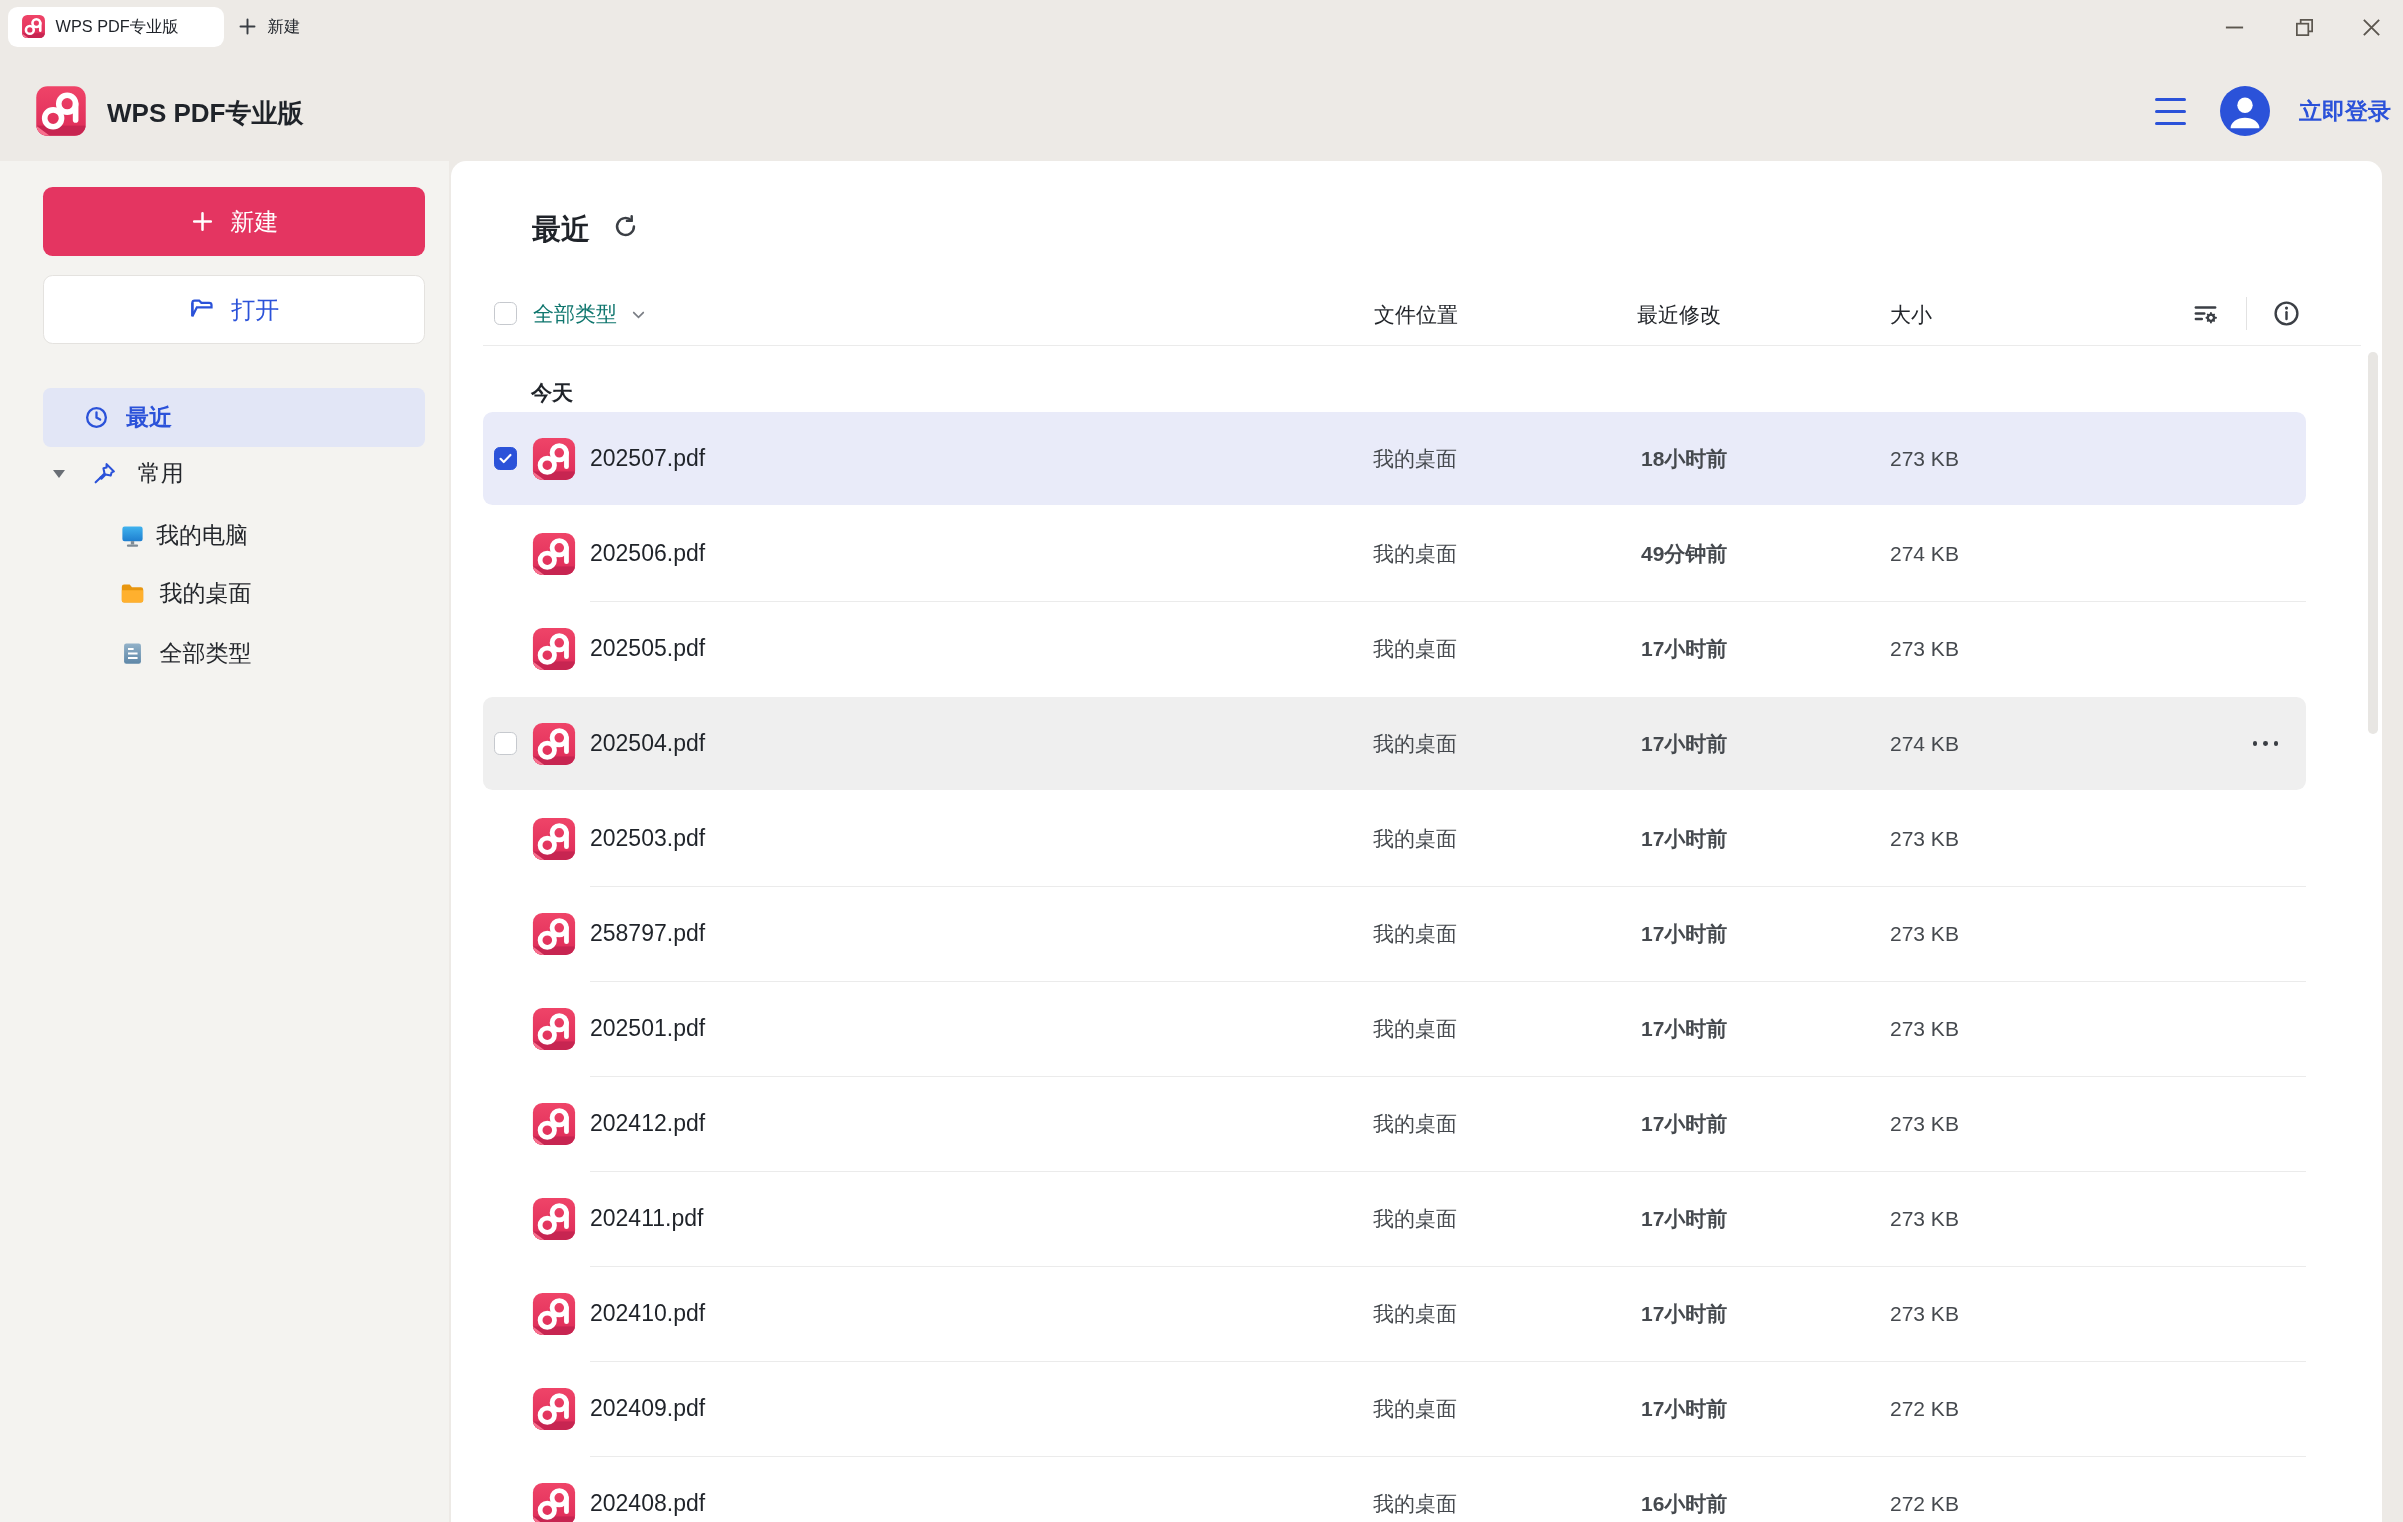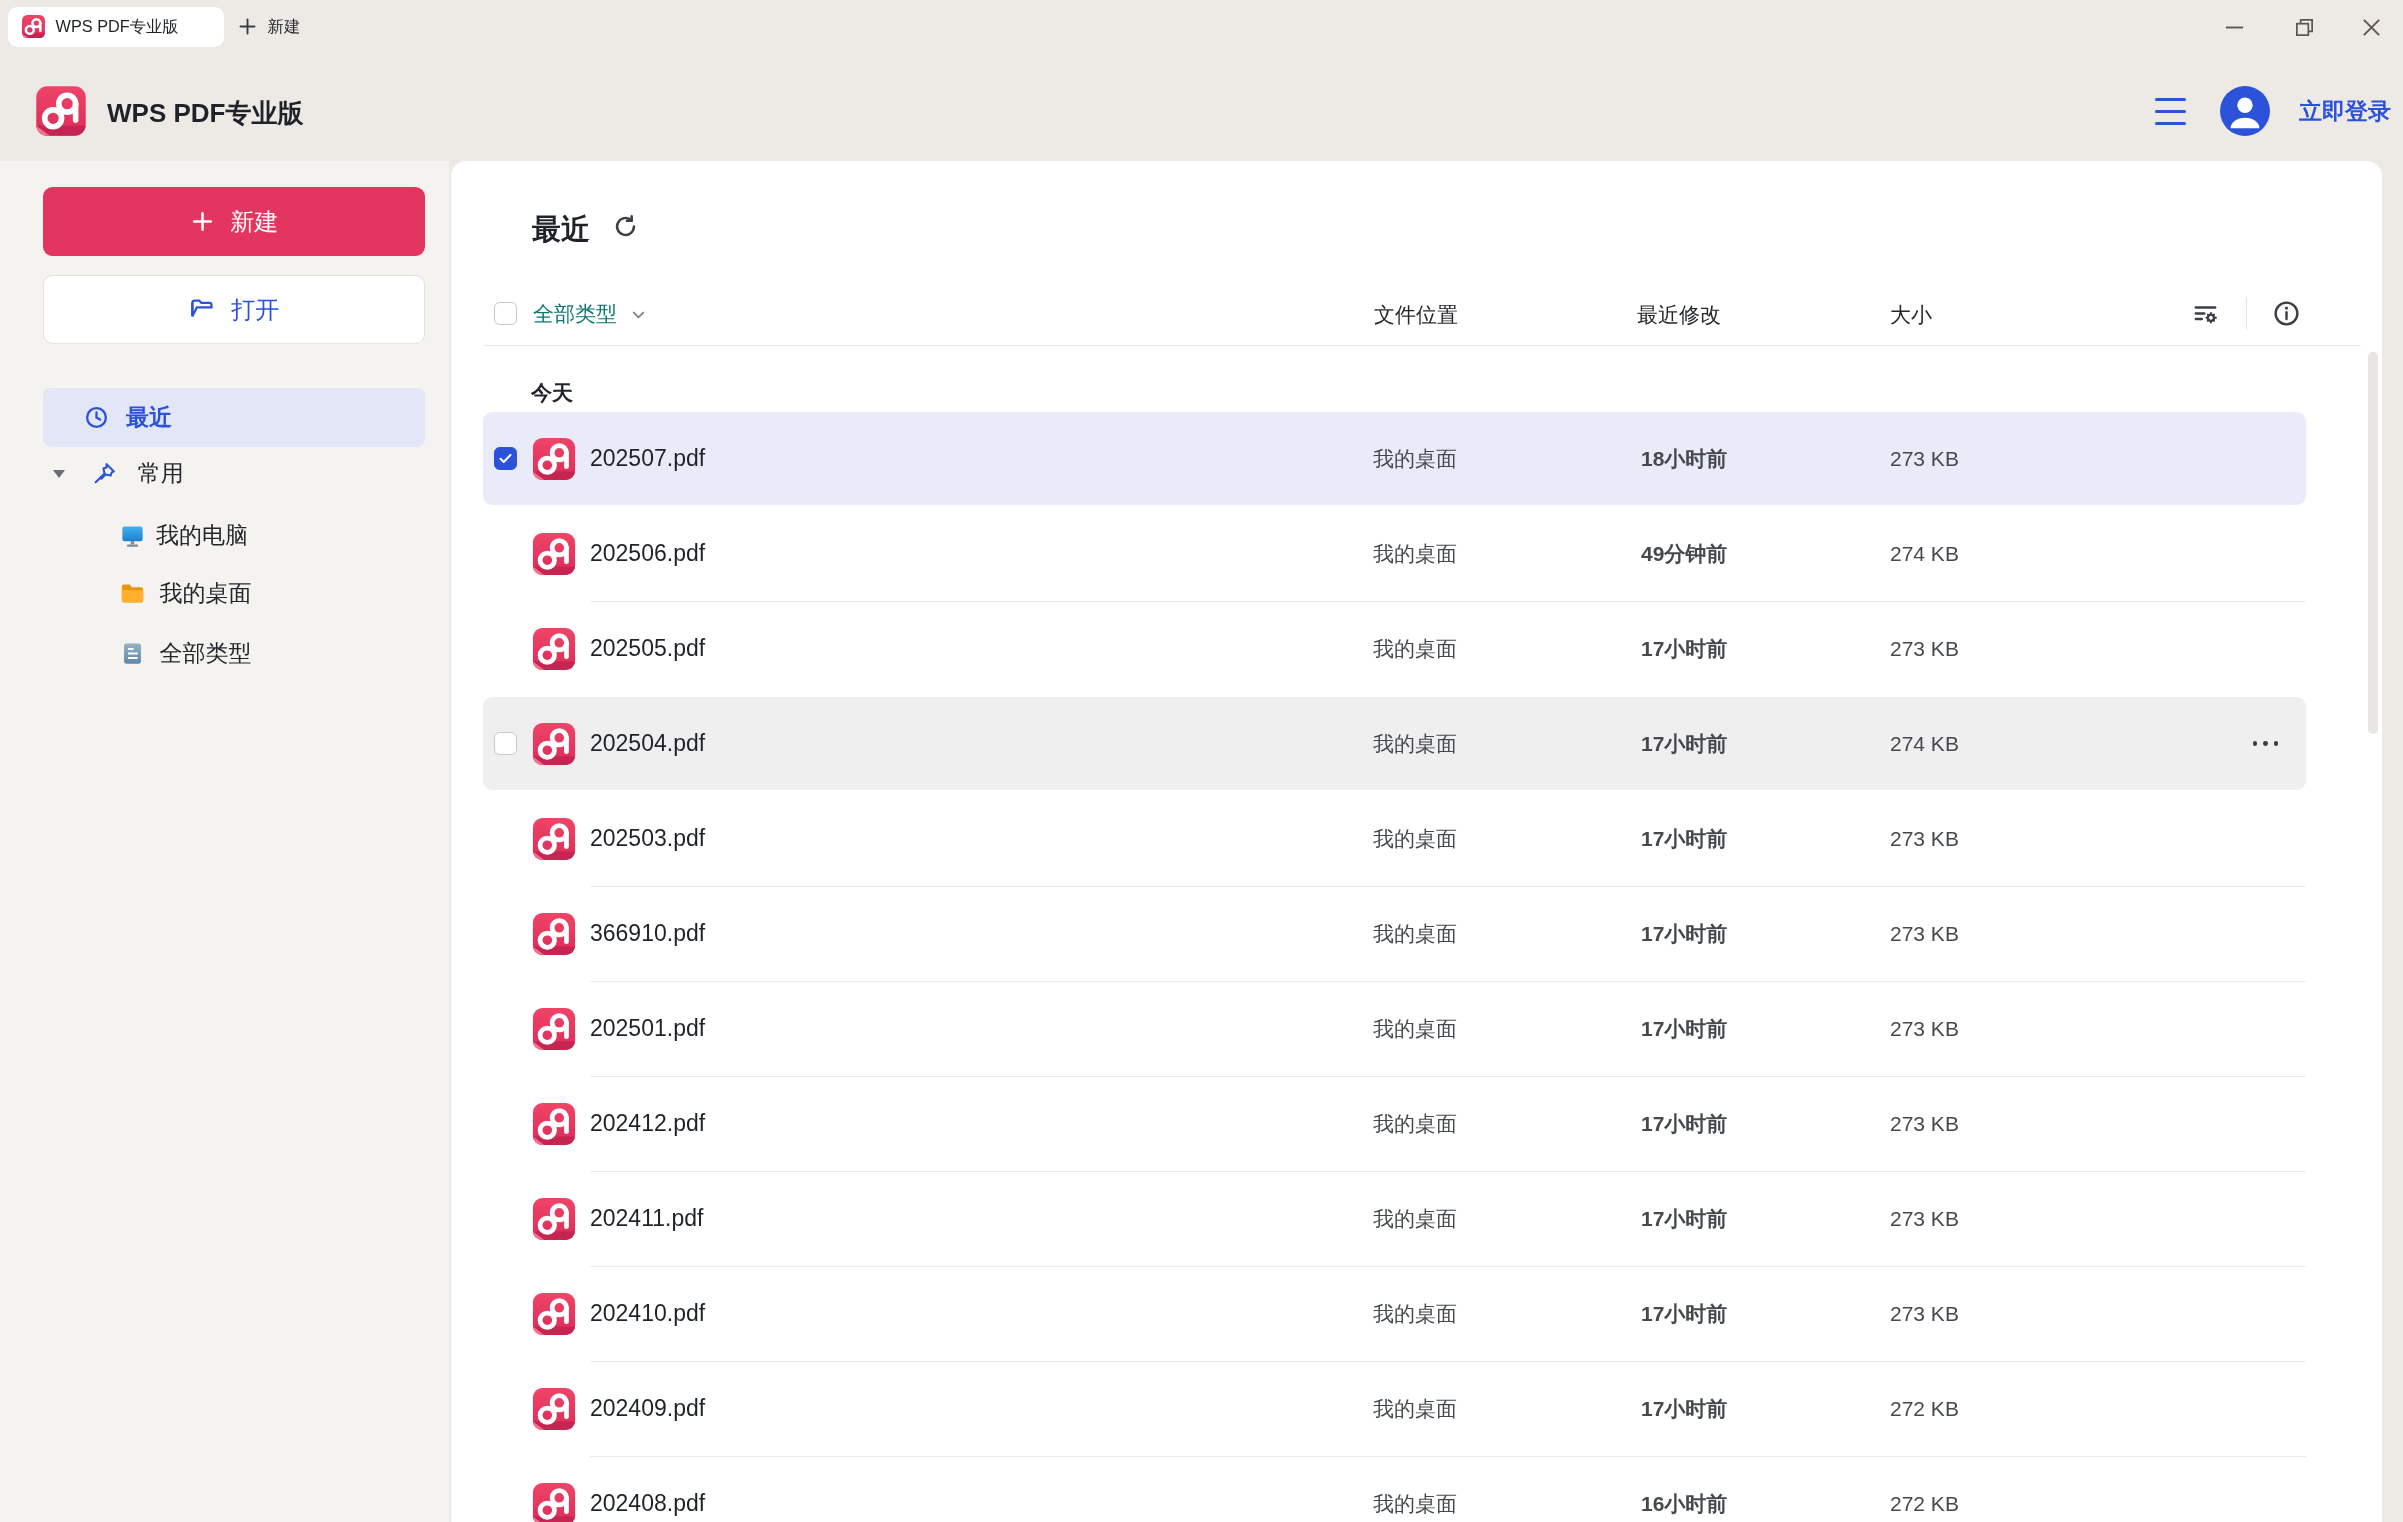--- a/index.html
+++ b/index.html
@@ -372,21 +372,21 @@
     </div>
       <div class="row">
       <div class="row-bg"></div>
       <div class="sep hline"></div>
       <div class="cell c-chk"></div>
       <div class="cell c-icon">
         <svg width="46" height="46" viewBox="0 0 48 48">
             <use href="#pdf-file"></use>
           </svg>
       </div>
-      <div class="cell c-name">366910.pdf</div>
+      <div class="cell c-name">258797.pdf</div>
       <div class="cell c-loc">我的桌面</div>
       <div class="cell c-mod">17小时前</div>
       <div class="cell c-size">273 KB</div>
     </div>
       <div class="row">
       <div class="row-bg"></div>
       <div class="sep hline"></div>
       <div class="cell c-chk"></div>
       <div class="cell c-icon">
         <svg width="46" height="46" viewBox="0 0 48 48">

